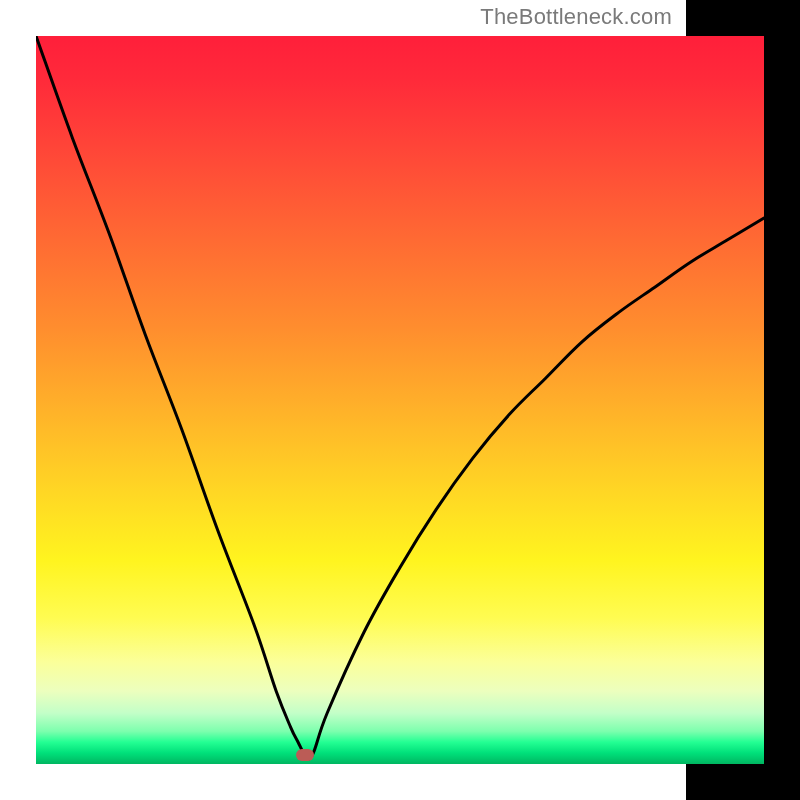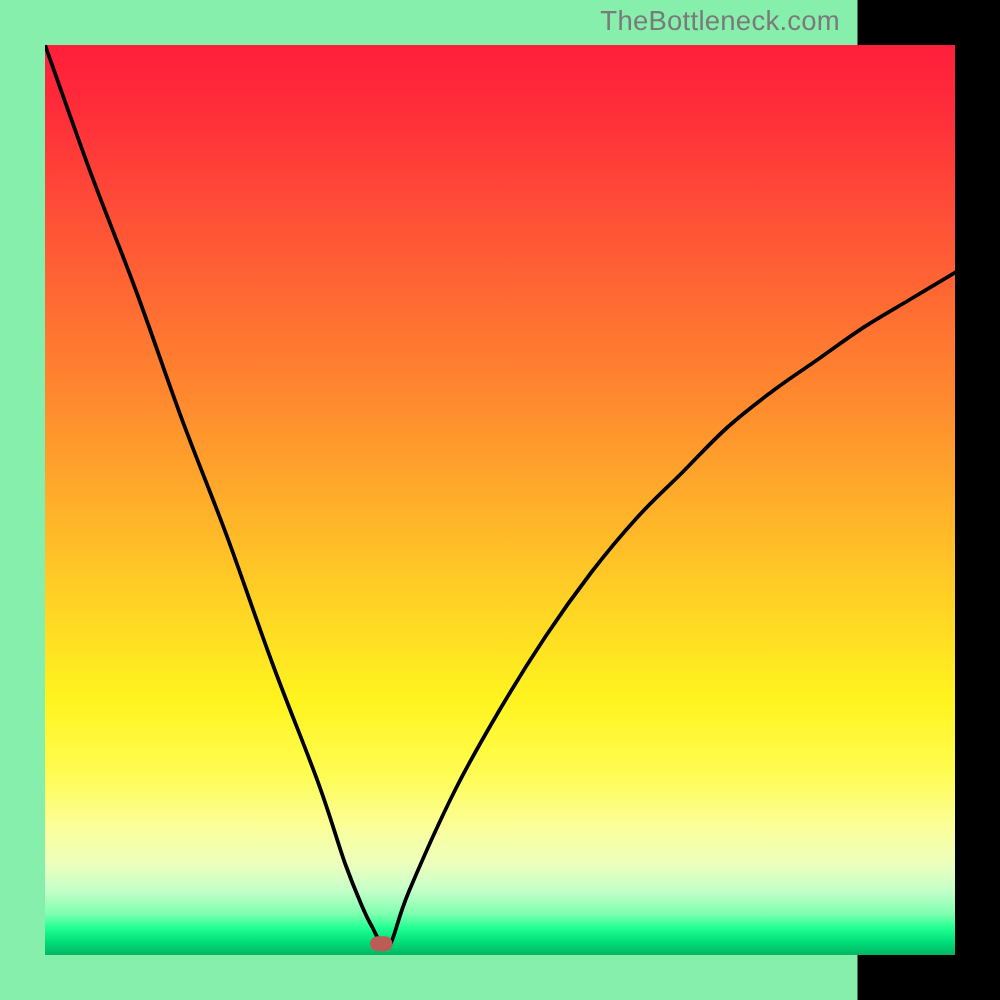--- a/index.html
+++ b/index.html
@@ -8,21 +8,21 @@
     width: 800px;
     height: 800px;
     background: #000;
     font-family: Arial, Helvetica, sans-serif;
     overflow: hidden;
   }
   .frame {
     position: relative;
     width: 686px;
     height: 800px;
-    background: #86efac;
+    background: #ffffff;
   }
   .watermark {
     position: absolute;
     top: 4px;
     right: 14px;
     color: #7a7a7a;
     font-size: 22px;
     font-weight: 500;
     letter-spacing: 0.2px;
     z-index: 5;

